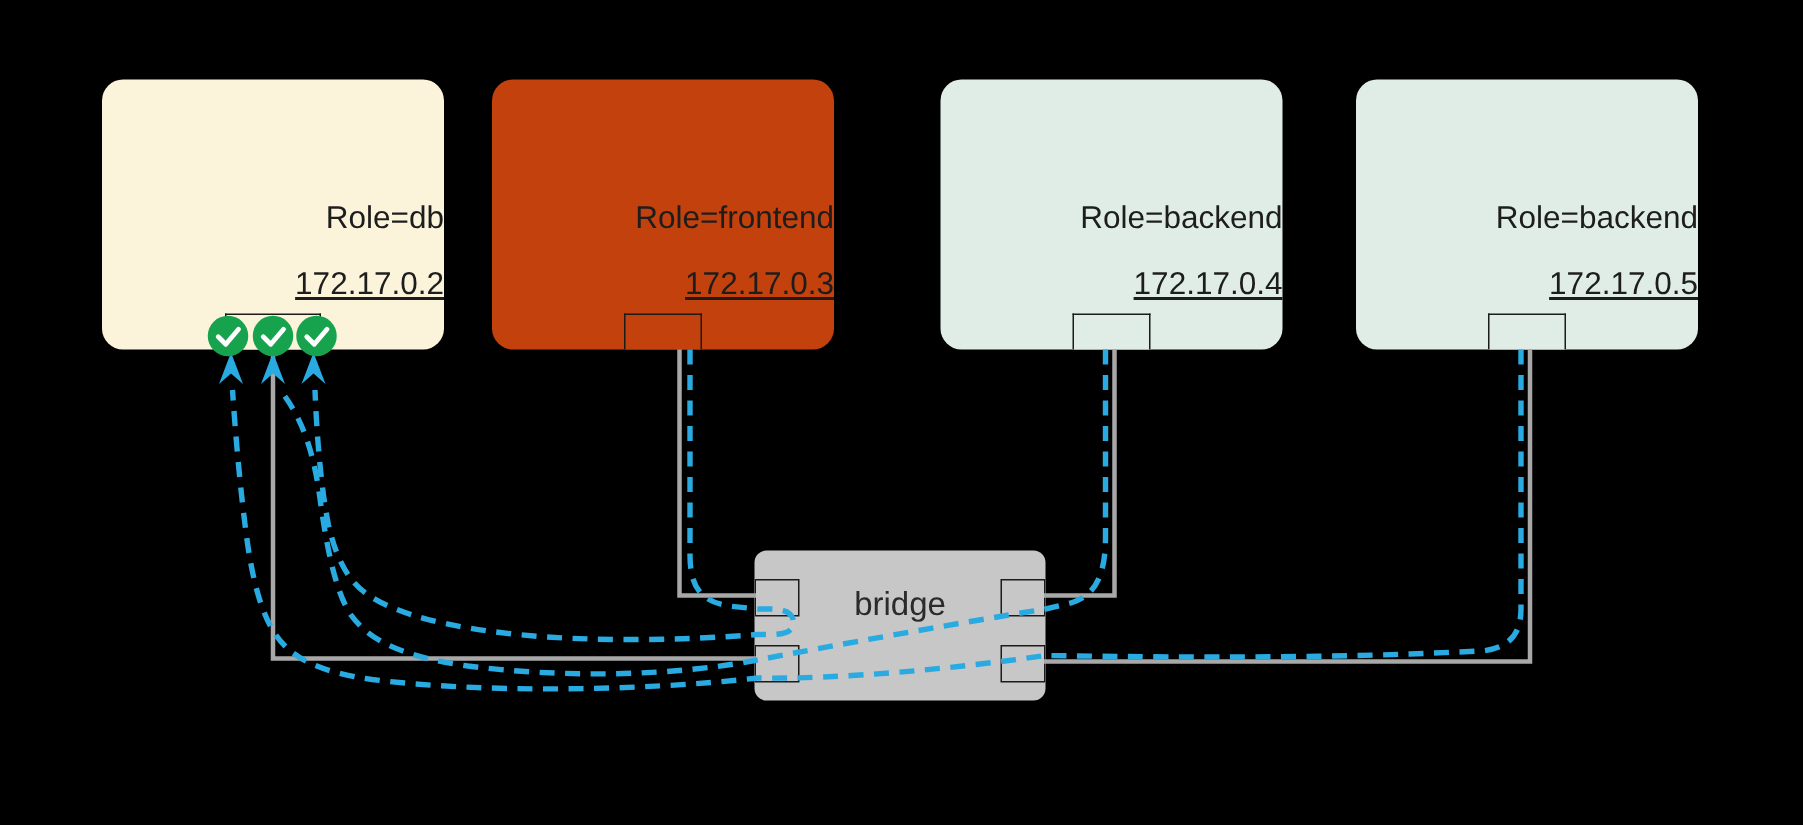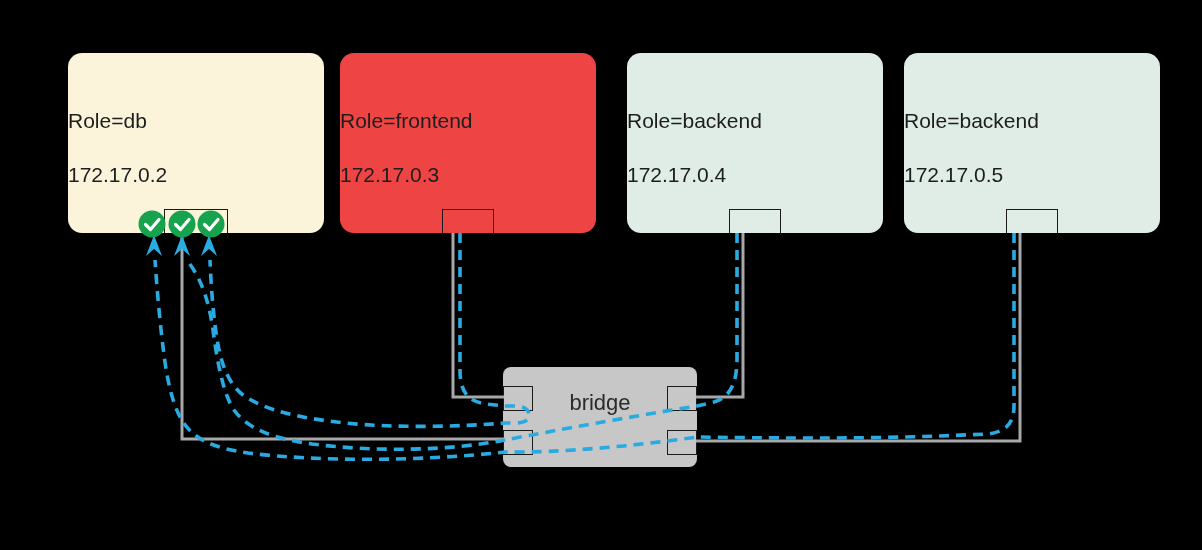--- a/index.html
+++ b/index.html
@@ -12,41 +12,41 @@
     position: relative;
     width: 1202px;
     height: 550px;
     background: #000;
     border-radius: 30px;
     overflow: hidden;
   }
   .container-box {
     position: absolute;
     top: 53px;
-    width: 256px;
+    width: 228px;
     height: 180px;
     border-radius: 14px;
     display: flex;
     flex-direction: column;
-    align-items: flex-start;
-    padding-top: 56px;
+    align-items: flex-end;
+    padding-top: 81px;
     box-sizing: border-box;
     z-index: 1;
   }
   .box-db       { left: 68px;  background-color: #FBF4DA; }
-  .box-frontend { left: 340px; background-color: #ef4444; }
+  .box-frontend { left: 328px; background-color: #c2410c; }
   .box-backend1 { left: 627px; background-color: #DFEDE6; }
   .box-backend2 { left: 904px; background-color: #DFEDE6; }
   .role-label, .ip-label {
     font-size: 21px;
     line-height: 24px;
     color: #1D1D1D;
     white-space: nowrap;
   }
-  .ip-label { margin-top: 30px; }
+  .ip-label { margin-top: 20px; text-decoration: underline; }
   .port {
     position: absolute;
     bottom: 0;
     left: 50%;
     transform: translateX(-50%);
     width: 52px;
     height: 24px;
     background: inherit;
     border: 1.6px solid #1B1B1B;
     border-bottom: none;

